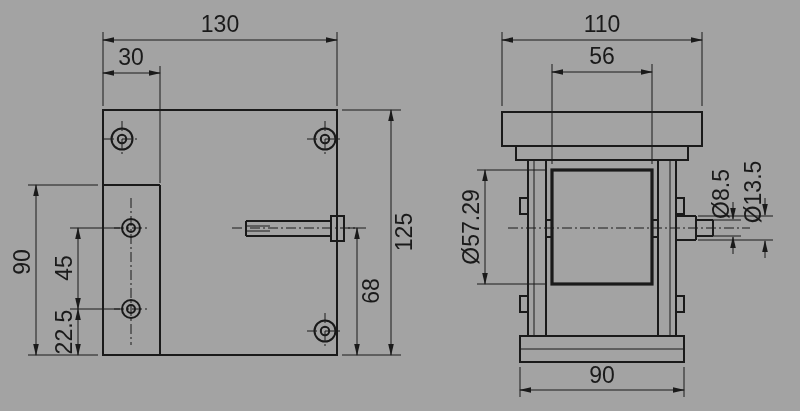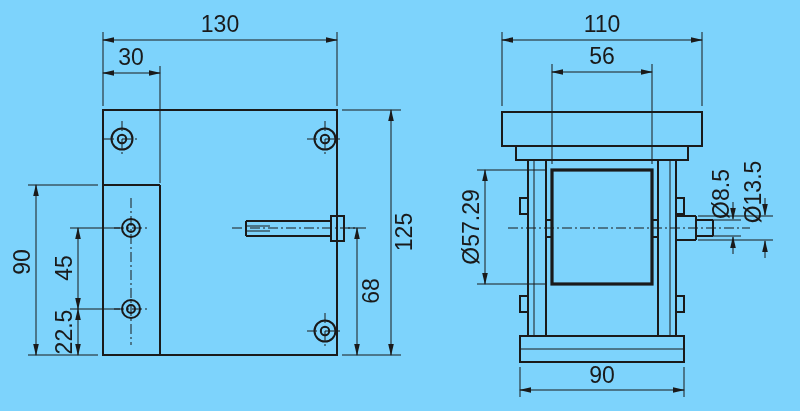--- a/index.html
+++ b/index.html
@@ -1,16 +1,16 @@
 <!DOCTYPE html>
 <html><head>
 <meta charset="utf-8">
 <style>
   html,body{margin:0;padding:0;background:#ffffff;}
-  .page{width:800px;height:411px;background:#7dd3fc;position:relative;overflow:hidden;}
+  .page{width:800px;height:411px;background:#a3a3a3;position:relative;overflow:hidden;}
   .outline{stroke:#1a1a1a;stroke-width:2;fill:none;}
   .thinline{stroke:#1a1a1a;stroke-width:1;fill:none;}
   .thick{stroke:#1a1a1a;stroke-width:3.2;fill:none;}
   .center{stroke:#1a1a1a;stroke-width:1;fill:none;stroke-dasharray:10 3 2 3;}
   .dimtext{font-family:"Liberation Sans","DejaVu Sans",sans-serif;font-size:23px;fill:#1a1a1a;}
 </style>
 </head>
 <body>
 
 <div class="page">

